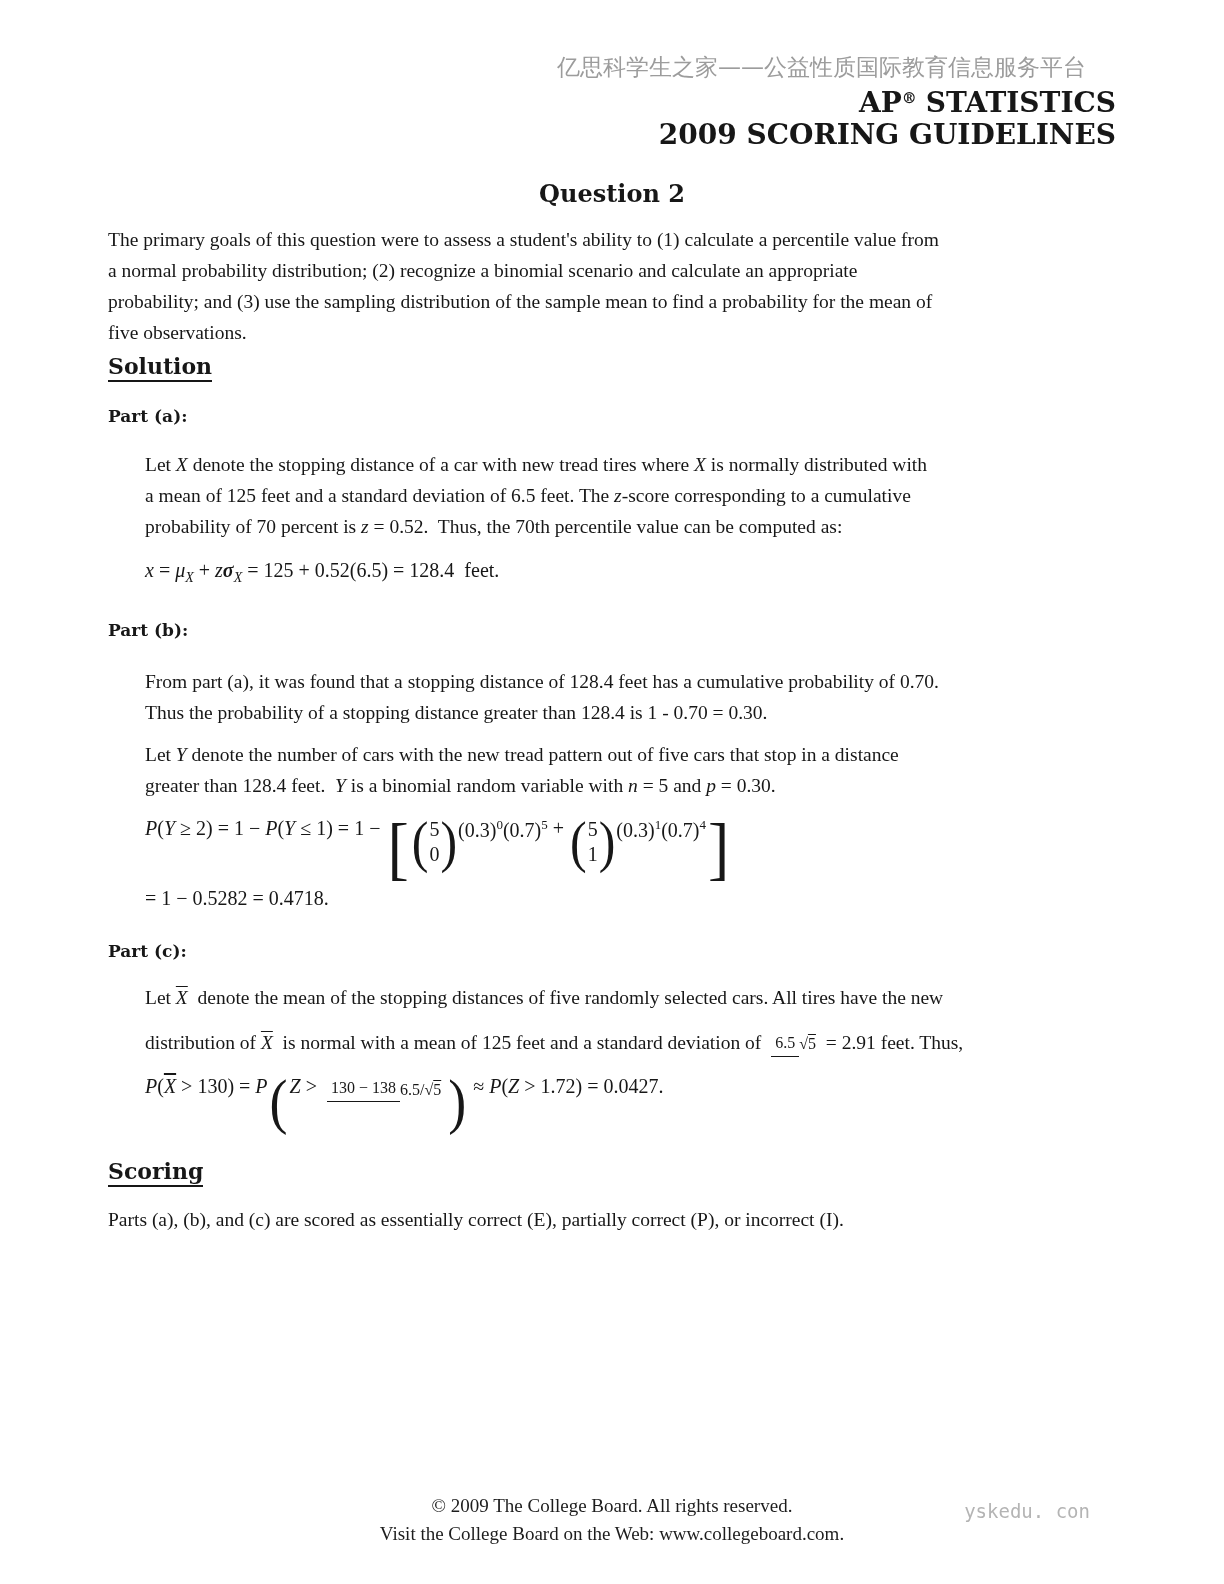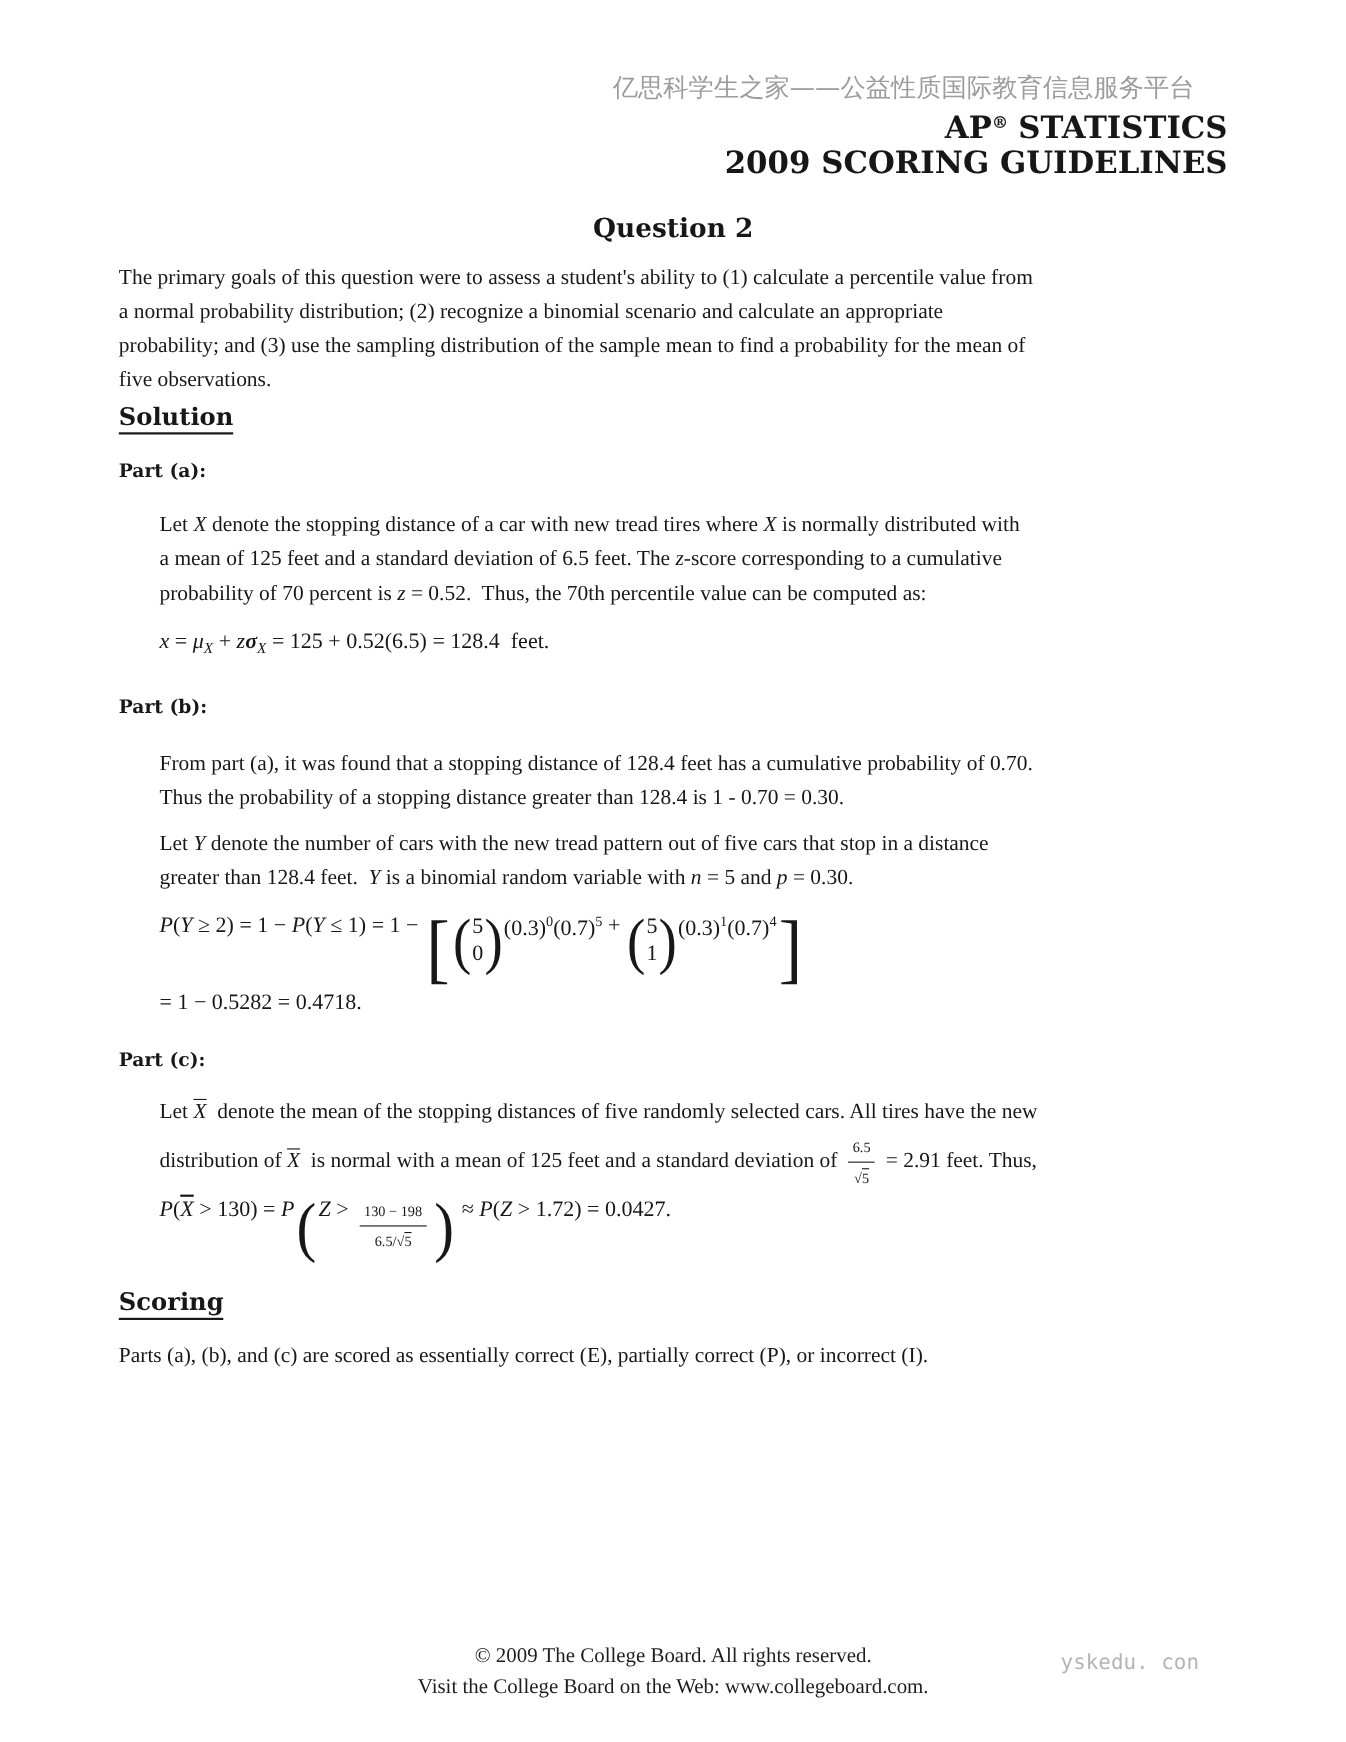--- a/index.html
+++ b/index.html
@@ -1,18 +1,18 @@
 <!DOCTYPE html>
 <html><head>
 <meta charset="utf-8">
 <style>
   html,body{margin:0;padding:0}
   body{width:1224px;height:1584px;background:#ffffff;color:#171717;
        font-family:"Liberation Serif",serif;position:relative;overflow:hidden}
-  .page{position:absolute;inset:0;padding:17px 108px;box-sizing:border-box}
+  .page{position:absolute;inset:0;padding:4px 108px;box-sizing:border-box}
 
   .wm-top{margin-top:50px;text-align:right;padding-right:30px;color:#9c9c9c;
           font-size:23px;line-height:26px;font-family:"DejaVu Sans",sans-serif}
 
   .title{text-align:right;font-family:"DejaVu Serif",serif;font-weight:bold;margin-top:2px}
   .t1,.t2{font-size:28px;line-height:32px}
   .reg{font-size:15px;vertical-align:9px}
   .tsub{margin-left:9px}
 
   .qhead{text-align:center;font-family:"DejaVu Serif",serif;font-weight:bold;
@@ -42,22 +42,22 @@
   .mt-cfl{margin-top:2px}.mt-fc{margin-top:4px}
   .mt-sc{margin-top:30px}.mt-sc-p{margin-top:17px}
 
   .bform,.cform{display:flex;align-items:flex-start;white-space:pre;font-size:20px}
   .bigbr{display:inline-block;font-size:64px;line-height:1;transform:scaleY(1.1);margin:0 2px;font-weight:400}
   .binom{display:inline-flex;align-items:center;margin:0 1px}
   .bp{display:inline-block;font-size:50px;line-height:1;transform:scaleY(1.14)}
   .bp2{display:inline-block;font-size:54px;line-height:1;transform:scaleY(1.12);margin:0 2px}
   .stack{display:inline-flex;flex-direction:column;align-items:center;font-size:20px;line-height:25px;margin:0 1px}
 
-  .frac{display:inline-flex;flex-direction:column;align-items:center;margin:0 5px;
-        font-size:13px;line-height:25px;white-space:pre}
+  .frac{display:inline-flex;flex-direction:row;align-items:center;margin:0 5px;
+        font-size:16px;line-height:25px;white-space:pre}
   .frac .num{border-bottom:1.5px solid #171717;padding:0 4px 1px}
   .frac .den{padding-top:1px}
 
   .cpline{display:flex;align-items:center;white-space:pre;font-size:19.5px;min-height:56px}
 
   .footer{position:absolute;left:0;right:0;top:1492px;text-align:center;
           font-size:19px;line-height:28px;color:#1d1d1d}
   .wm-bottom{position:absolute;top:1500px;right:134px;color:#b4b4b4;
              font-size:19px;font-family:"DejaVu Sans Mono",monospace}
 </style>
@@ -140,21 +140,21 @@
       <span class="den"><span>√</span><span class="ov">5</span></span>
     </span>
     <span><span> = 2.91 feet. Thus,</span></span>
   </div>
 
   <div class="cform ind mt-fc">
     <span><span class="it">P</span><span>(</span><span class="it ov">X</span><span> &gt; 130</span><span>) = </span><span class="it">P</span></span>
     <span class="bp2">(</span>
     <span><span class="it">Z</span><span> &gt; </span></span>
     <span class="frac">
-      <span class="num"><span>130 − 198</span></span>
+      <span class="num"><span>130 − 138</span></span>
       <span class="den"><span>6.5</span><span>/</span><span>√</span><span class="ov">5</span></span>
     </span>
     <span class="bp2">)</span>
     <span><span> ≈ </span><span class="it">P</span><span>(</span><span class="it">Z</span><span> &gt; 1.72</span><span>) = 0.0427.</span></span>
   </div>
 
   <div class="sechead mt-sc"><span class="ul">Scoring</span></div>
   <div class="para mt-sc-p">
       <div class="tline"><span>Parts (a), (b), and (c) are scored as essentially correct (E), partially correct (P), or incorrect (I).</span></div>
     </div>

